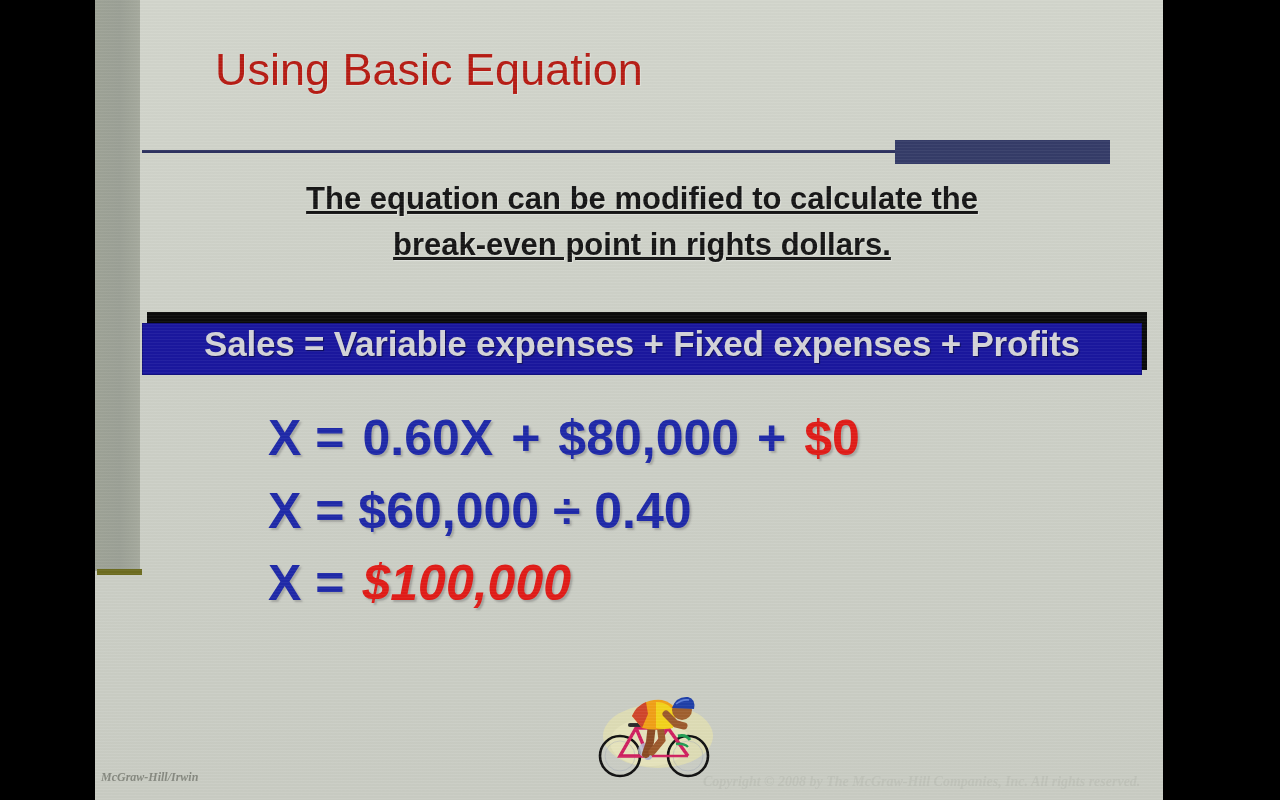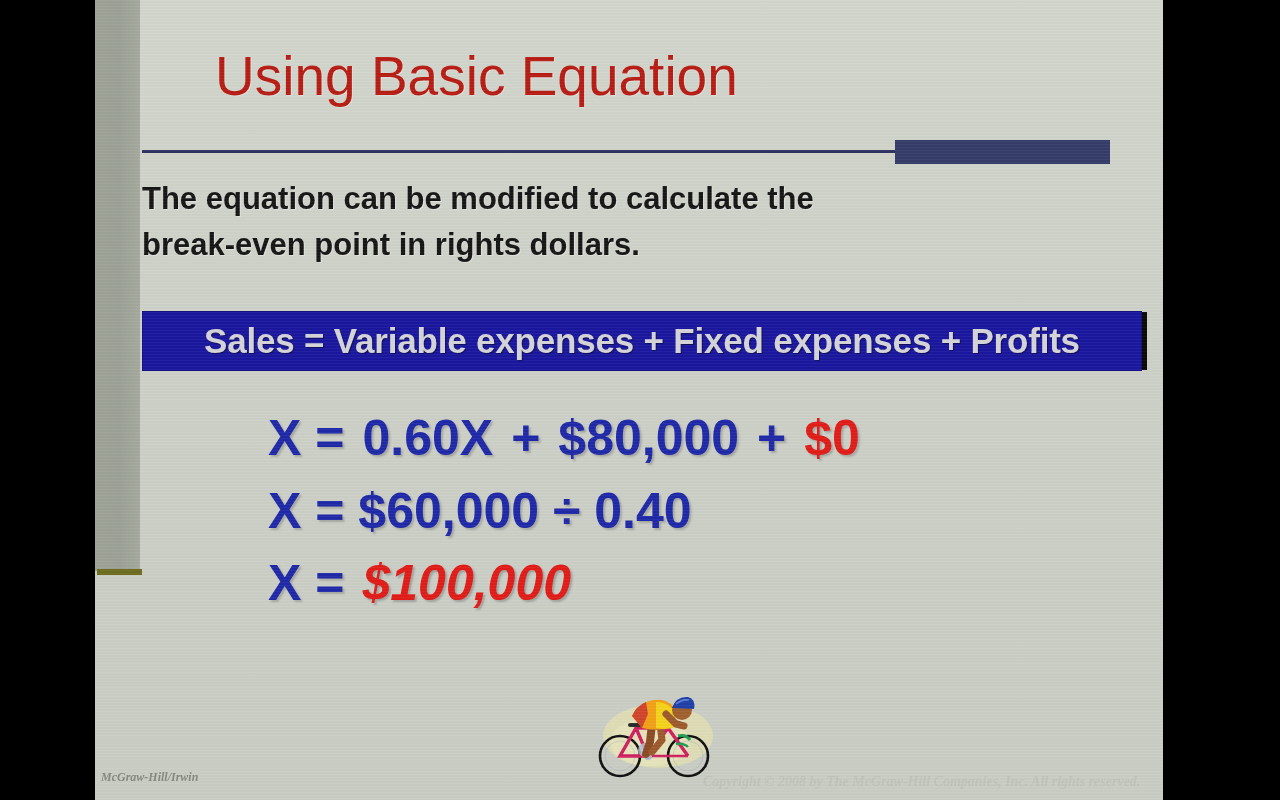--- a/index.html
+++ b/index.html
@@ -67,21 +67,21 @@
     width: 45px;
     height: 6px;
     background: #6d6c20;
   }
 
   
   .title {
     position: absolute;
     left: 120px;
     top: 44px;
-    font-size: 55px;
+    font-size: 45px;
     font-weight: 400;
     color: #b61c14;
     letter-spacing: 0px;
     white-space: nowrap;
     text-shadow: 1px 1px 0 rgba(255,255,255,0.28);
   }
 
   
   .divider-rule {
     position: absolute;
@@ -99,26 +99,27 @@
     height: 24px;
     background: #353c68;
   }
 
   
   .subtitle {
     position: absolute;
     left: 47px;
     top: 176px;
     width: 1000px;
-    text-align: left;
+    text-align: center;
     font-size: 31px;
     font-weight: bold;
     color: #161616;
     line-height: 1.47;
     text-shadow: 1px 1px 1px rgba(255,255,255,0.35);
+    text-decoration: underline;
   }
   .subtitle span { display: block; }
 
   
   .banner-wrap {
     position: absolute;
     left: 47px;
     top: 307px;
     width: 1000px;
     height: 58px;
@@ -127,28 +128,28 @@
     position: absolute;
     left: 5px;
     top: 5px;
     width: 1000px;
     height: 58px;
     background: #0a0a0a;
   }
   .banner {
     position: absolute;
     left: 0px;
-    top: 4px;
-    width: 1000px;
-    height: 60px;
+    top: 16px;
+    width: 1000px;
+    height: 52px;
     background: #1a179e;
     border: 1px solid #13117e;
     box-sizing: border-box;
     display: flex;
-    align-items: center;
+    align-items: flex-start;
     justify-content: center;
   }
   .banner-text {
     font-size: 35px;
     font-weight: bold;
     color: #d3d3d8;
     white-space: nowrap;
     letter-spacing: -0.2px;
     text-shadow: 1px 1px 1px rgba(0,0,0,0.45);
   }

